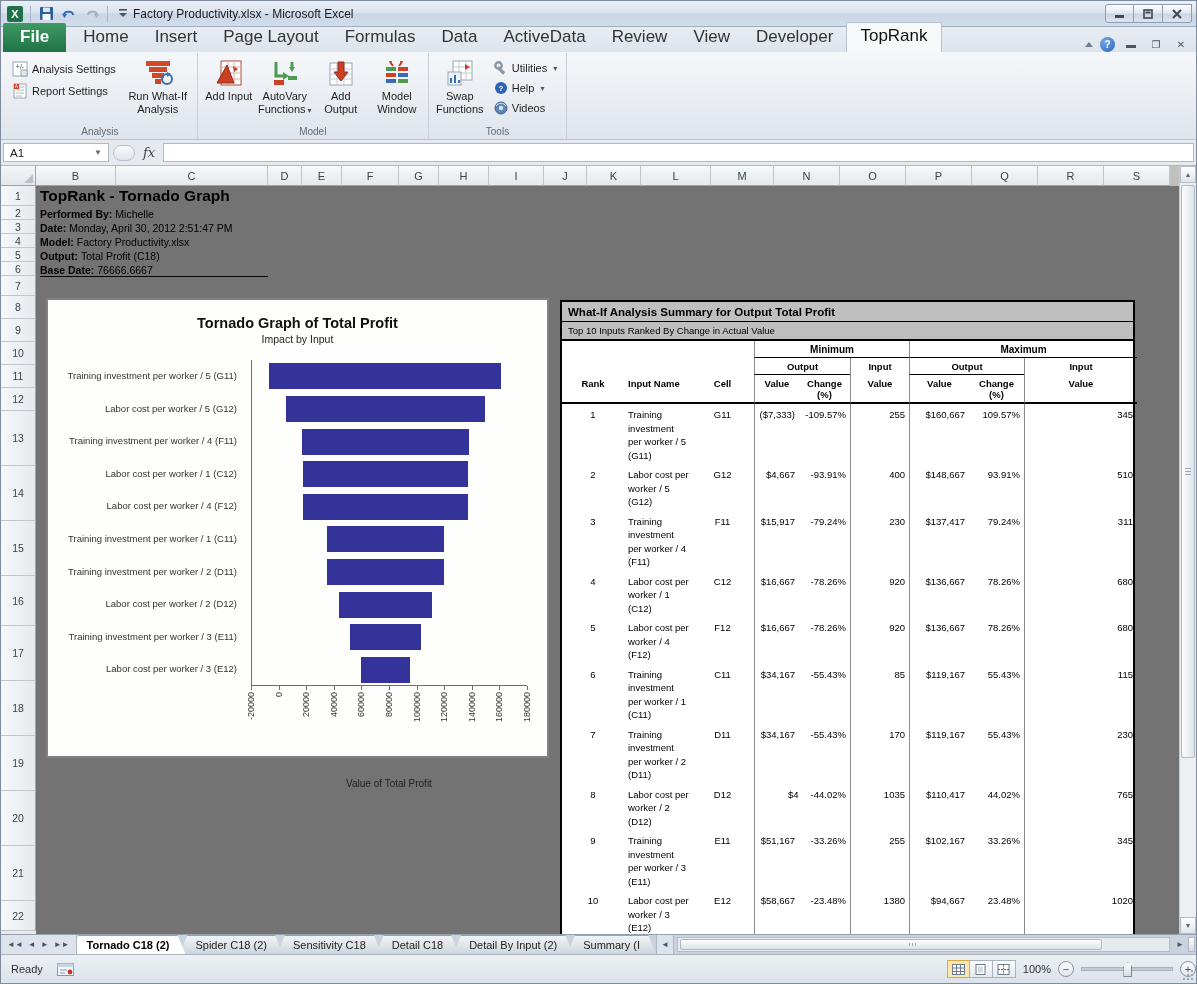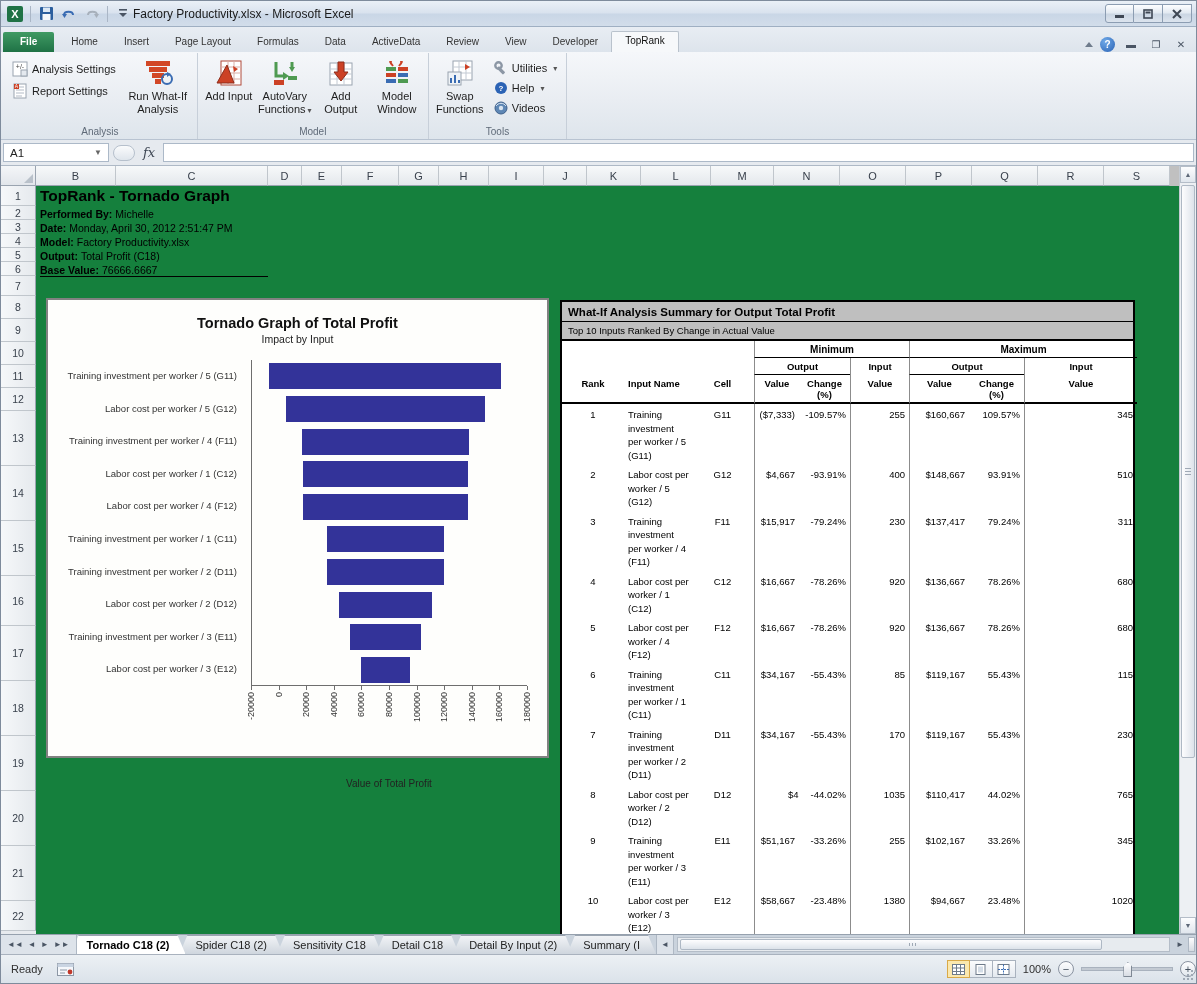--- a/index.html
+++ b/index.html
@@ -18,21 +18,21 @@
   .win-controls { display:flex; }
   .win-btn { width:29px; height:19px; display:flex; align-items:center; justify-content:center;
     background:linear-gradient(#FDFEFF,#E3EAF2 45%,#CBD6E3 55%,#DCE4EE);
     border:1px solid #8C9DB2; border-left:none; }
   .win-btn:first-child { border-left:1px solid #8C9DB2; border-radius:3px 0 0 3px; }
   .win-btn:last-child { border-radius:0 0 3px 0; }
 
   
   .tabrow { height:25px; flex:0 0 25px; display:flex; align-items:flex-end;
     background:linear-gradient(#E8EDF3,#DDE4EC); padding:0 2px; }
-  .rtab { padding:4px 13px 5px; font-size:10px; color:#333; cursor:default; }
+  .rtab { padding:4px 13px 5px; font-size:17px; color:#333; cursor:default; }
   .rtab.file { background:linear-gradient(#3F9A63,#1F7245); color:#fff; padding:4px 17px 5px;
     border-radius:2px 2px 0 0; margin-right:4px; font-weight:bold; }
   .rtab.active { background:#F6F8FA; border:1px solid #B9C2CC; border-bottom:none;
     border-radius:2px 2px 0 0; padding:3px 13px 6px; color:#111; }
   .tabrow-right { margin-left:auto; display:flex; align-items:center; gap:7px; padding-right:4px; }
   .chev-up { width:0; height:0; border-left:4px solid transparent; border-right:4px solid transparent;
     border-bottom:5px solid #6F7C8C; }
   .help-orb { width:15px; height:15px; border-radius:50%; background:radial-gradient(circle at 35% 30%, #6FA9E8, #2B63B5);
     color:#fff; font-size:10px; font-weight:bold; display:flex; align-items:center; justify-content:center; }
   .mini-winbtn { font-size:10px; color:#4A5564; width:18px; height:14px; display:flex; align-items:center; justify-content:center; }
@@ -71,21 +71,21 @@
     border-left:9px solid transparent; border-bottom:9px solid #B9C1CA; }
   .colhdrs { flex:1; display:flex; overflow:hidden; }
   .colhdr { height:20px; background:linear-gradient(#F7F9FA,#E4E8EC); border-right:1px solid #C0C6CC;
     border-bottom:1px solid #9AA4B0; font-size:11px; color:#39414C; display:flex;
     align-items:center; justify-content:center; }
   .gridrow-wrap { flex:1; display:flex; overflow:hidden; }
   .rowhdrs { width:35px; flex:0 0 35px; display:flex; flex-direction:column; background:#E7EAEE; }
   .rowhdr { background:linear-gradient(90deg,#F6F8FA,#E5E9ED); border-right:1px solid #9AA4B0;
     border-bottom:1px solid #C0C6CC; font-size:10.5px; color:#39414C; display:flex;
     align-items:center; justify-content:center; }
-  .cells { position:relative; flex:1; background:#15803d; overflow:hidden; }
+  .cells { position:relative; flex:1; background:#737373; overflow:hidden; }
 
   
   .vrail { width:17px; flex:0 0 17px; background:#E9ECF0; border-left:1px solid #C5CBD3;
     display:flex; flex-direction:column; }
   .rail-btn { height:17px; flex:0 0 17px; background:linear-gradient(#FCFDFE,#E0E6ED);
     border:1px solid #B4BDC8; display:flex; align-items:center; justify-content:center;
     font-size:7px; color:#5E6978; }
   .vtrack { flex:1; position:relative; background:#EDF0F3; }
   .vthumb { position:absolute; left:1px; right:1px; top:2px; height:78%;
     background:linear-gradient(90deg,#FDFDFE,#DDE3EA); border:1px solid #AEB8C4; border-radius:2px; }
@@ -446,21 +446,21 @@
           </div>
         <div class="cells">
 
           <div class="report-head">
             <div class="report-title">TopRank - Tornado Graph</div>
             <div>
                 <div class="rh-line"><b>Performed By:</b><span>Michelle</span></div>
                 <div class="rh-line"><b>Date:</b><span>Monday, April 30, 2012 2:51:47 PM</span></div>
                 <div class="rh-line"><b>Model:</b><span>Factory Productivity.xlsx</span></div>
                 <div class="rh-line"><b>Output:</b><span>Total Profit (C18)</span></div>
-                <div class="rh-line last"><b>Base Value:</b><span>76666.6667</span></div>
+                <div class="rh-line last"><b>Base Date:</b><span>76666.6667</span></div>
               </div>
           </div>
 
           <div class="chart-box">
             <div class="chart-title">Tornado Graph of Total Profit</div>
             <div class="chart-sub">Impact by Input</div>
             <div class="plotwrap">
               <div id="catlabels">
                   <div class="cat-label" style="top: 0px; height: 32.6px; line-height: 32.6px;">Training investment per worker / 5 (G11)</div>
                   <div class="cat-label" style="top: 32.6px; height: 32.6px; line-height: 32.6px;">Labor cost per worker / 5 (G12)</div>

